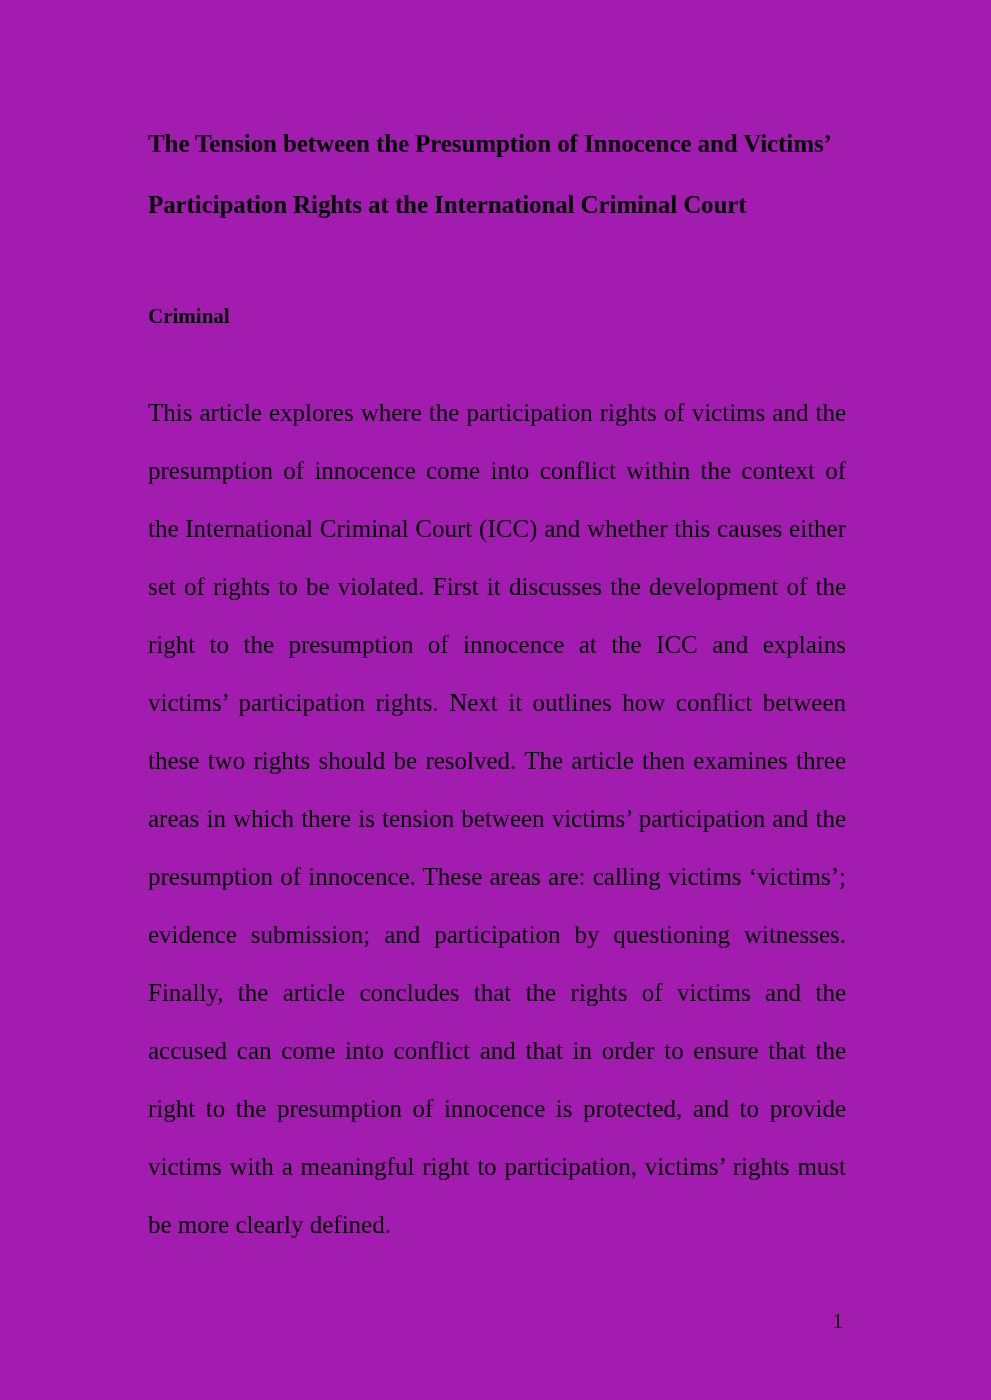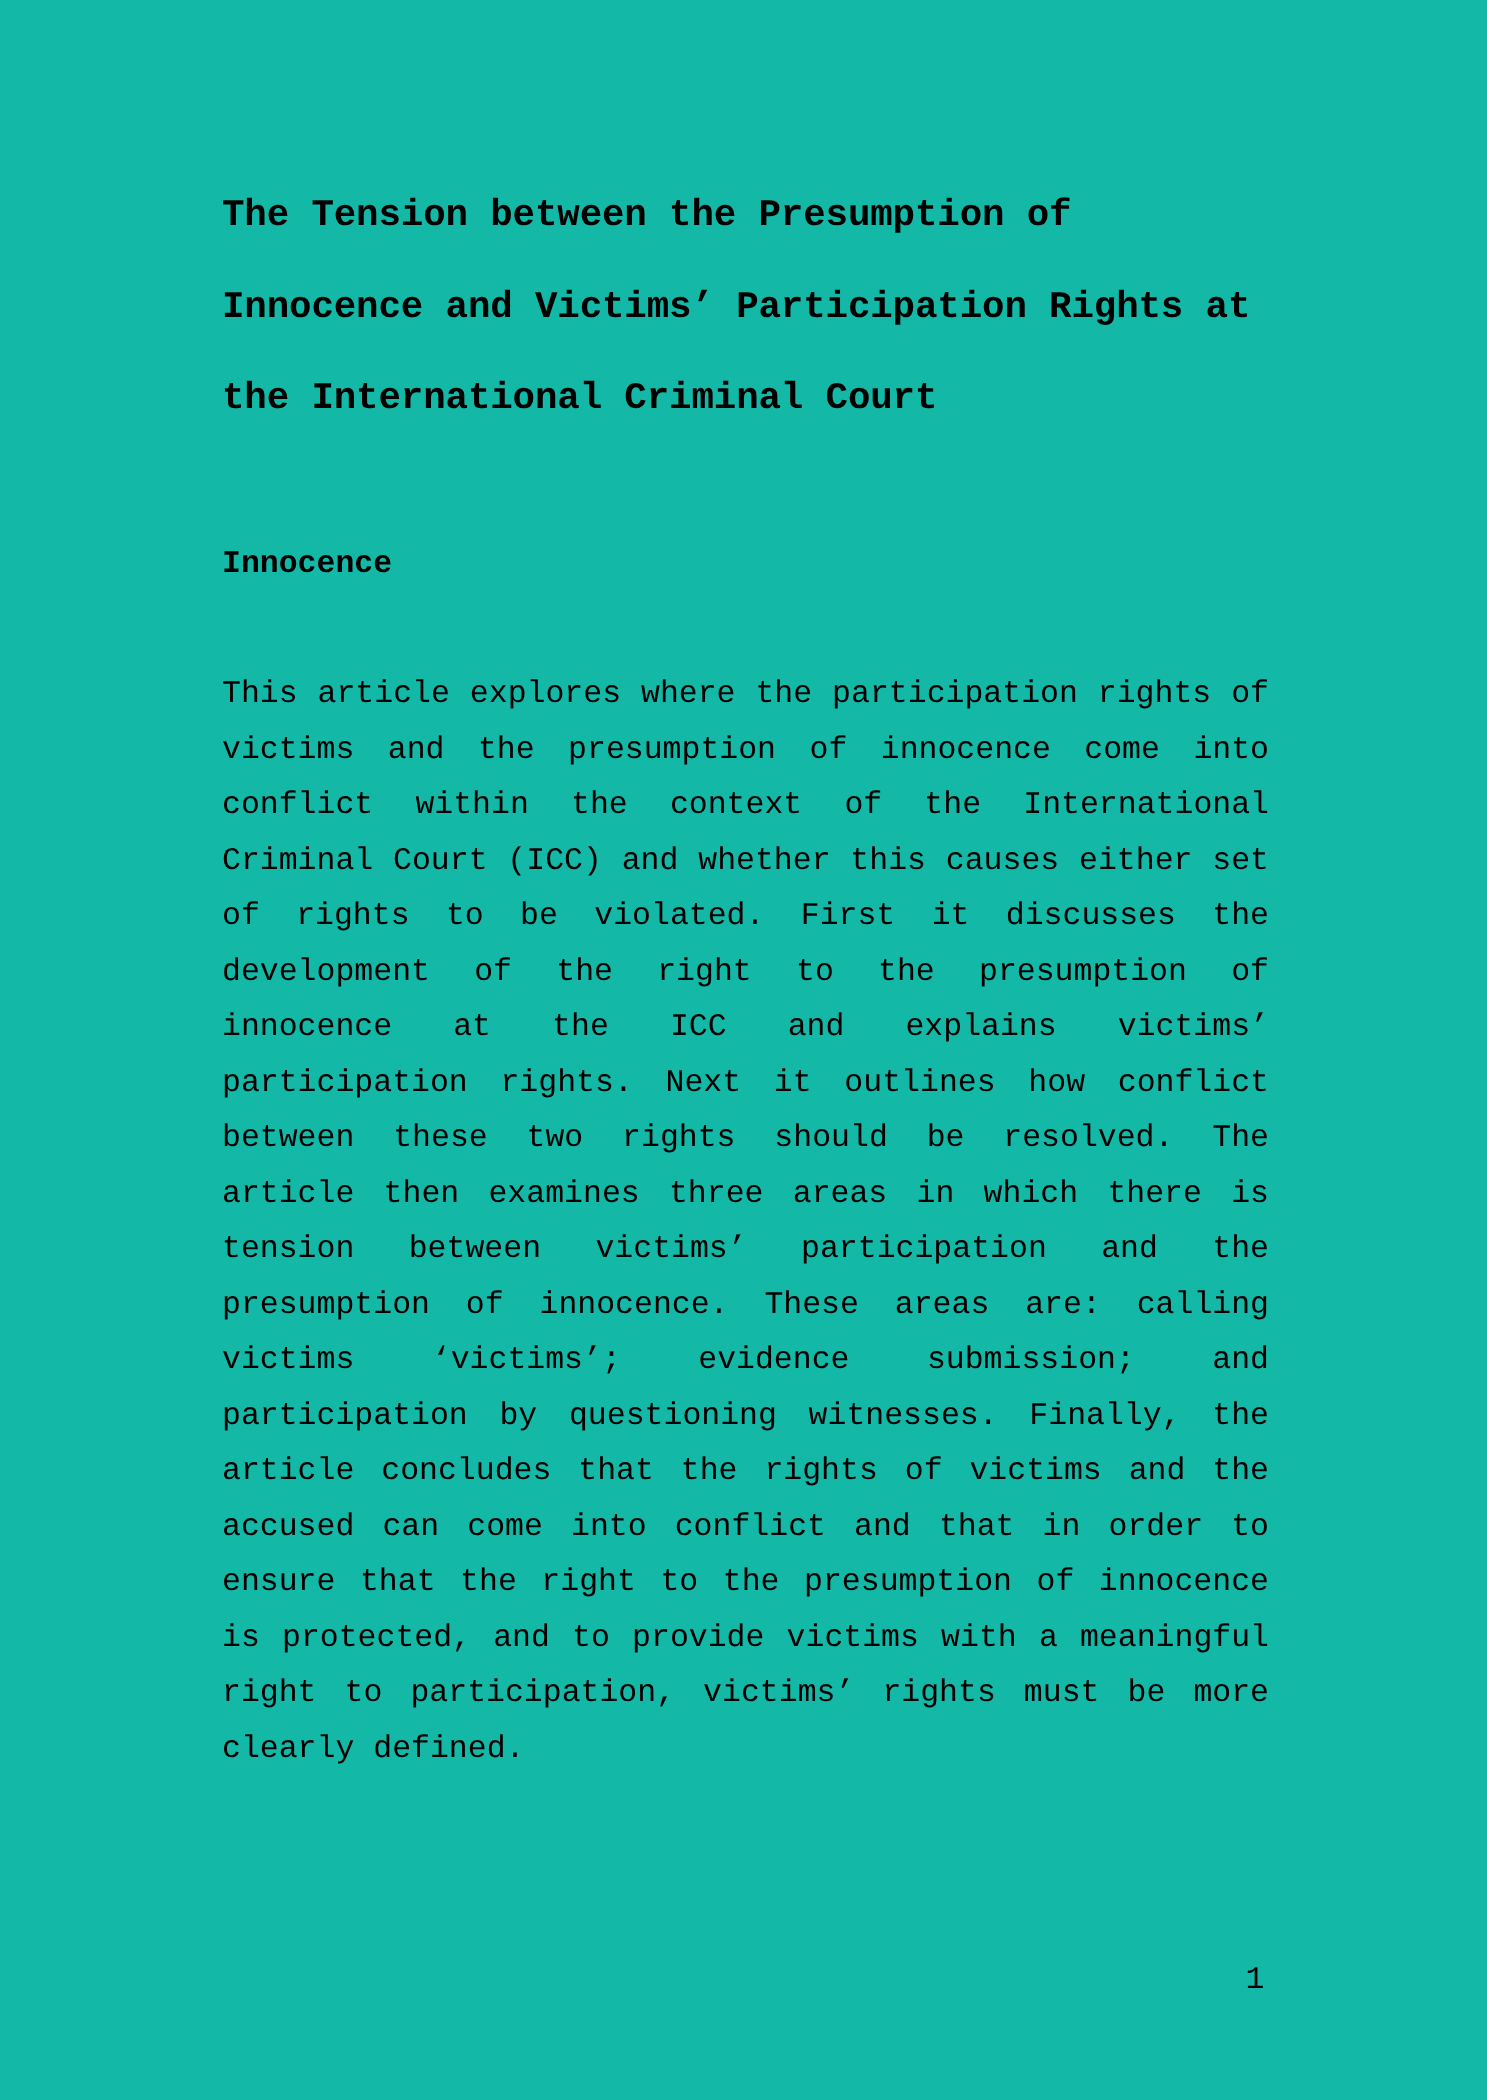--- a/index.html
+++ b/index.html
@@ -5,23 +5,23 @@
 <style>
   html, body {
     margin: 0;
     padding: 0;
     background: #ffffff;
   }
   .page {
     position: relative;
     width: 991px;
     height: 1400px;
-    background: #14b8a6;
+    background: #a21caf;
     box-sizing: border-box;
-    font-family: Liberation Mono, monospace;
+    font-family: Liberation Serif, serif;
     color: #000000;
     overflow: hidden;
   }
   .content {
     position: absolute;
     left: 148px;
     top: 0;
     width: 698px;
   }
   .doc-title {
@@ -39,22 +39,22 @@
     font-weight: bold;
     line-height: 46px;
     margin: 0;
     padding: 0;
     text-align: left;
   }
   .abstract-heading-wrap {
     padding-top: 58px;
   }
   .abstract-body {
-    font-size: 21px;
-    line-height: 37px;
+    font-size: 25px;
+    line-height: 58px;
     text-align: justify;
     text-justify: inter-word;
     margin: 0;
     padding-top: 45px;
     hyphens: none;
   }
   .keywords-wrap {
     padding-top: 44px;
   }
   .keywords-body {
@@ -75,21 +75,21 @@
 </style>
 </head>
 <body>
 
 <div class="page">
   <div class="content">
 
     <h1 class="doc-title"><span>The Tension between the Presumption of Innocence and Victims’ Participation Rights at the International Criminal Court</span></h1>
 
     <div class="abstract-heading-wrap">
-      <div class="section-heading">Innocence</div>
+      <div class="section-heading">Criminal</div>
       <p class="abstract-body">This article explores where the participation rights of victims and the presumption of innocence come into conflict within the context of the International Criminal Court (ICC) and whether this causes either set of rights to be violated. First it discusses the development of the right to the presumption of innocence at the ICC and explains victims’ participation rights. Next it outlines how conflict between these two rights should be resolved. The article then examines three areas in which there is tension between victims’ participation and the presumption of innocence. These areas are: calling victims ‘victims’; evidence submission; and participation by questioning witnesses. Finally, the article concludes that the rights of victims and the accused can come into conflict and that in order to ensure that the right to the presumption of innocence is protected, and to provide victims with a meaningful right to participation, victims’ rights must be more clearly defined.</p>
     </div>
 
     <div class="keywords-wrap">
     </div>
 
   </div>
 
   <div class="page-number">1</div>
 </div>

